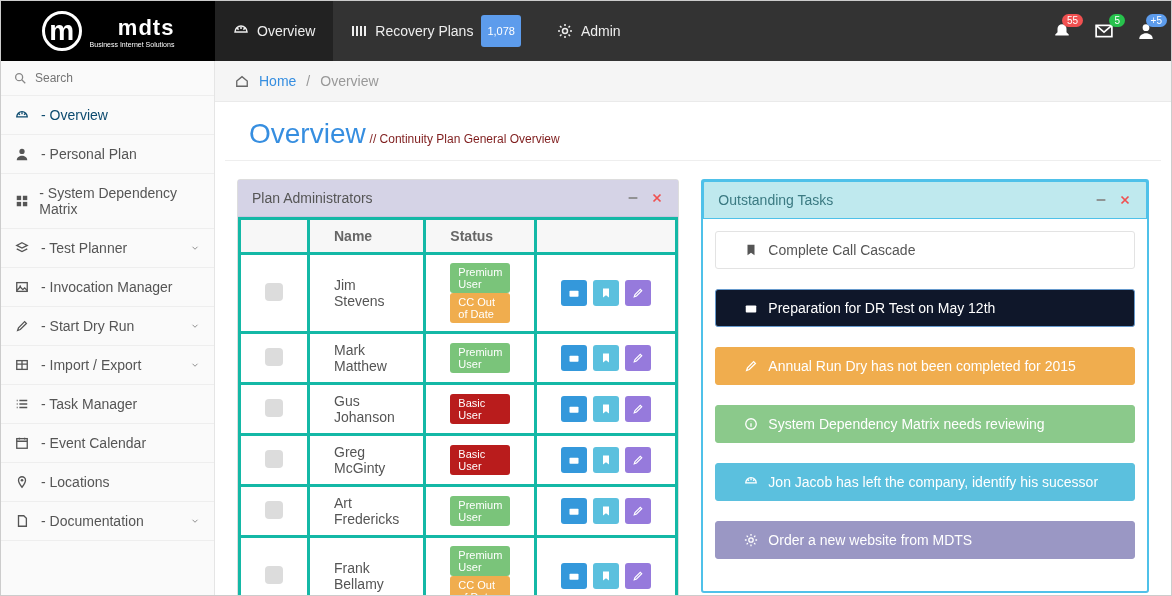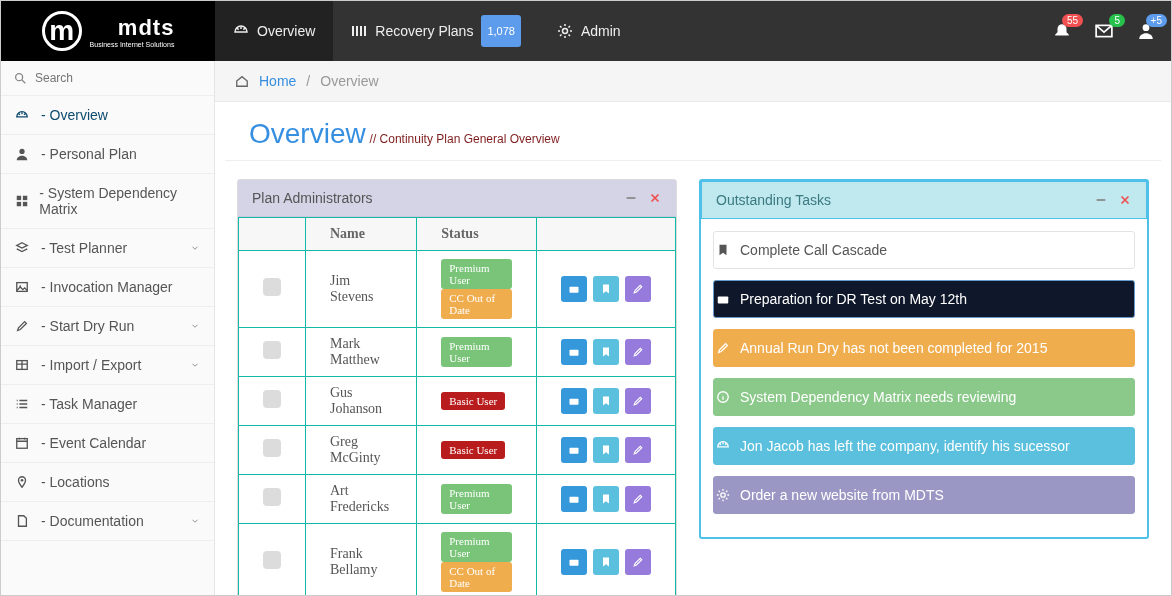--- a/index.html
+++ b/index.html
@@ -40,31 +40,31 @@
 .panel-tasks { flex:1; }
 .panel-head { padding:10px 14px; font-weight:500; display:flex; align-items:center; color:#555; }
 .panel-head .actions { margin-left:auto; display:flex; gap:10px; color:#888; }
 .panel-head .actions .close { color:#f05050; font-weight:bold; }
 .head-purple { background:#d5d3e6; border-bottom:1px solid #c9c6de; }
 .head-cyan { background:#bfe9ee; border-bottom:1px solid #a9dfe6; color:#3b7a82; border:2px solid #4fc1e9; border-bottom-width:1px; border-radius:3px 3px 0 0; margin:-1px -1px 0 -1px;}
 .panel-tasks { border:2px solid #4fc1e9; }
 .panel-tasks .panel-body { padding:12px; }
 
 .tbl { width:100%; border-collapse:collapse; }
-.tbl th, .tbl td { border:1px solid #14b8a6; padding:8px 24px; text-align:left; background:#fff;font-family:Liberation Serif, serif; }
+.tbl th, .tbl td { border:3px solid #14b8a6; padding:8px 24px; text-align:left; background:#fff; }
 .tbl thead th { background:#f7f7f7; color:#666; font-weight:600; }
 .tbl td.chk { width:44px; text-align:center; }
 .checkbox { width:18px; height:18px; border-radius:4px; background:#dcdcdc; display:inline-block; }
 .tag { display:inline-block; font-size:11px; color:#fff; padding:3px 8px; border-radius:3px; }
 .tag-green{background:#7ac47a;} .tag-cyan{background:#b91c1c;} .tag-orange{background:#f0ad4e;}
 .row-actions { display:flex; gap:6px; }
 .abtn { width:26px; height:26px; border-radius:3px; color:#fff; display:flex; align-items:center; justify-content:center; font-size:12px; cursor:pointer; }
 .abtn-blue{background:#3498db;} .abtn-cyan{background:#5bc0de;} .abtn-purple{background:#967adc;}
 
-.task { border:1px solid #e3e3e3; border-radius:3px; padding:10px 2px; margin-bottom:11px; color:#fff; display:flex; align-items:center; gap:10px; }
+.task { border:1px solid #e3e3e3; border-radius:3px; padding:10px 28px; margin-bottom:20px; color:#fff; display:flex; align-items:center; gap:10px; }
 .task.default { background:#fff; color:#555; }
 .task.blue { background:#0f172a; border-color:#6699cc;}
 .task.orange { background:#f0ad4e; border-color:#f0ad4e;}
 .task.green { background:#8bc98b; border-color:#8bc98b;}
 .task.cyan { background:#5bc0de; border-color:#5bc0de;}
 .task.purple { background:#9a97c4; border-color:#9a97c4;}
 .task .ticon2 { width:14px; display:inline-block; }
 
 svg { display:block; }
 </style>

